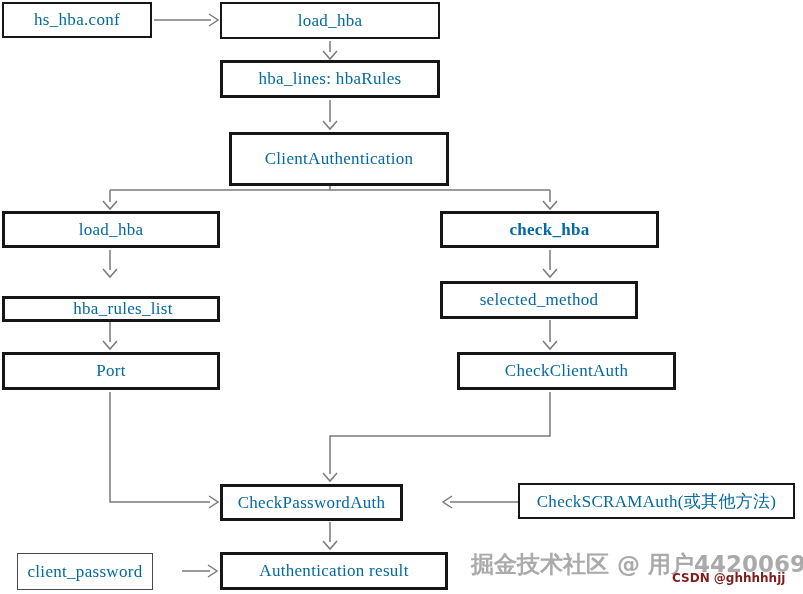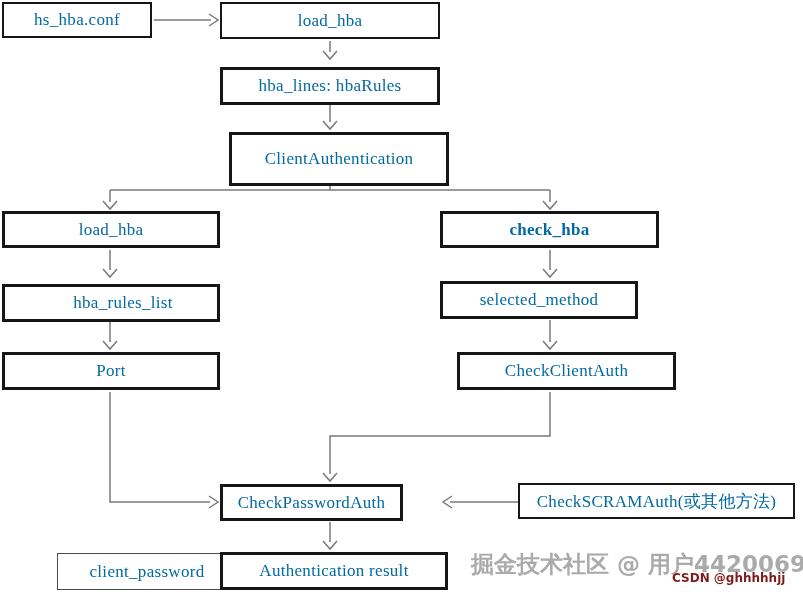--- a/index.html
+++ b/index.html
@@ -104,41 +104,41 @@
     <polyline points="323,541 330,549 337,541"></polyline>
 
     <line x1="182" y1="571" x2="210" y2="571"></line>
     <polyline points="208,565 217,571 208,577"></polyline>
   </svg>
 
   <div class="node" style="left:2px; top:2px; width:150px; height:36px;">hs_hba.conf</div>
 
   <div class="node" style="left:220px; top:2px; width:220px; height:37px;">load_hba</div>
 
-  <div class="node b3" style="left:220px; top:67px; width:220px; height:38px;">hba_lines: hbaRules</div>
+  <div class="node b3" style="left:220px; top:60px; width:220px; height:38px;">hba_lines: hbaRules</div>
 
   <div class="node b3" style="left:220px; top:132px; width:220px; height:54px;margin-left:9px;">ClientAuthentication</div>
 
   <div class="node b3" style="left:2px; top:211px; width:218px; height:37px;">load_hba</div>
 
   <div class="node b3" style="left:440px; top:211px; width:219px; height:37px;font-weight:bold;">check_hba</div>
 
-  <div class="node b3" style="left:2px; top:284px; width:218px; height:38px;padding-left:24px;">hba_rules_list</div>
+  <div class="node b3" style="left:2px; top:296px; width:218px; height:26px;padding-left:24px;">hba_rules_list</div>
 
   <div class="node b3" style="left:440px; top:281px; width:198px; height:38px;">selected_method</div>
 
   <div class="node b3" style="left:2px; top:352px; width:218px; height:38px;text-align:right;">Port</div>
 
   <div class="node b3" style="left:440px; top:352px; width:219px; height:38px;margin-left:17px;">CheckClientAuth</div>
 
   <div class="node b3" style="left:220px; top:484px; width:183px; height:37px;">CheckPasswordAuth</div>
 
   <div class="node" style="left:518px; top:483px; width:277px; height:36px;">CheckSCRAMAuth(或其他方法)</div>
 
-  <div class="node b1" style="left:17px; top:553px; width:180px; height:37px;margin-left:40px;">client_password</div>
+  <div class="node b1" style="left:17px; top:553px; width:136px; height:37px;">client_password</div>
 
   <div class="node b3" style="left:220px; top:552px; width:228px; height:38px;">Authentication result</div>
 
   <div class="wm-juejin">掘金技术社区 @ 用户44200696233</div>
 
   <div class="wm-csdn">CSDN @ghhhhhjj</div>
 
 </div>
 
 </body></html>

